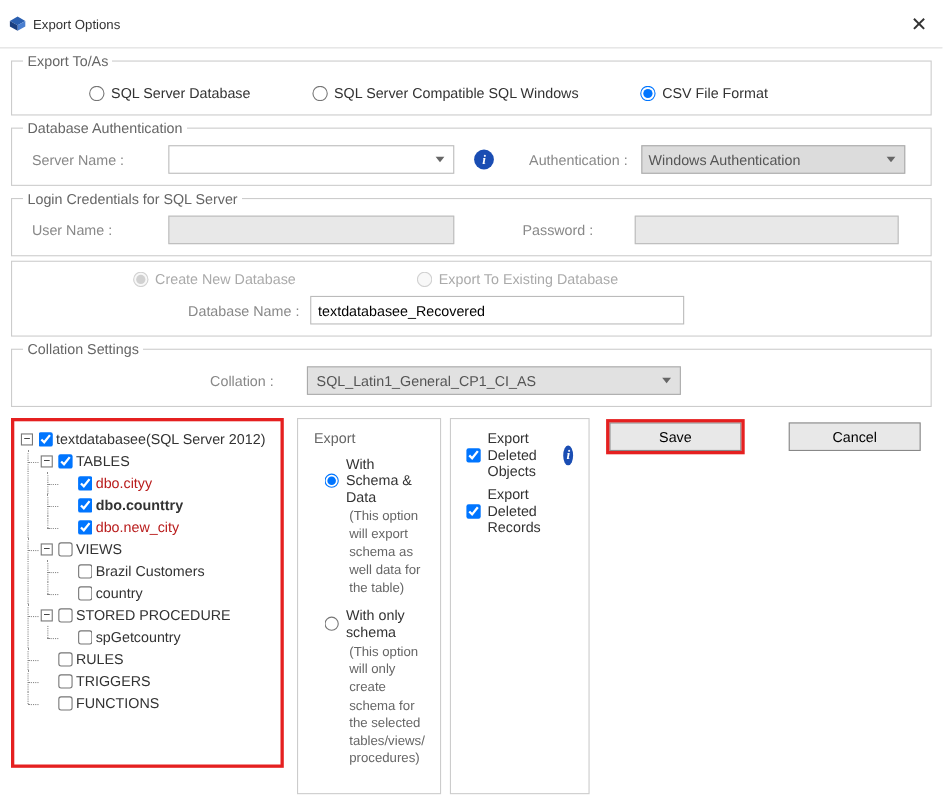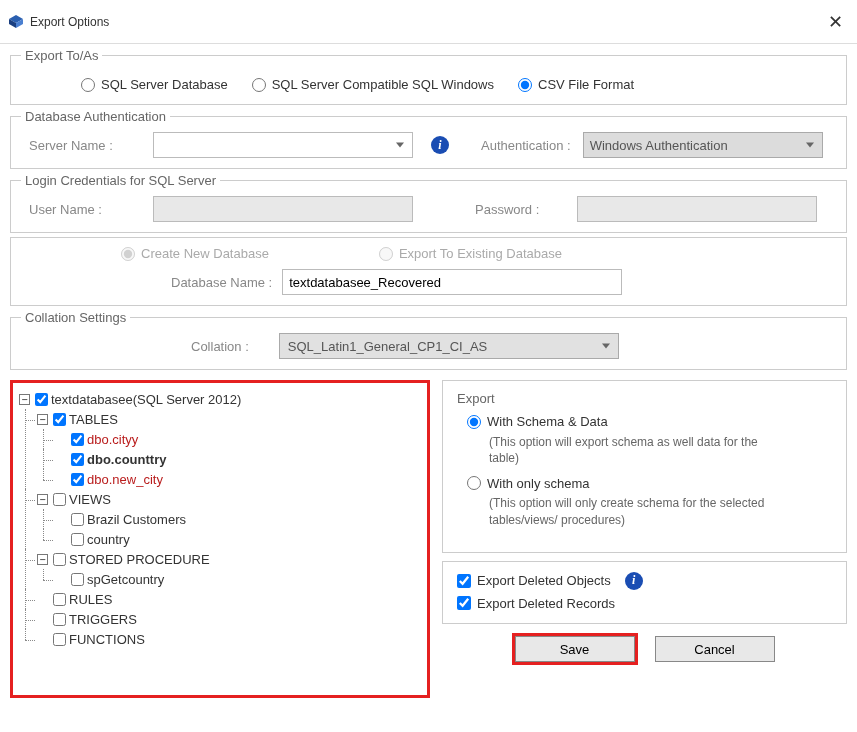--- a/index.html
+++ b/index.html
@@ -27,21 +27,21 @@
 .radio input, .check input { width: 14px; height: 14px; }
 
 .info-icon {
   width: 18px; height: 18px; border-radius: 50%; background: #1a4db3; color: #fff;
   display: inline-flex; align-items: center; justify-content: center; font-weight: bold;
   font-style: italic; font-family: Georgia, serif; font-size: 12px; margin-left: 6px;
 }
 
 .bottom { display: flex; gap: 12px; padding: 6px 10px 10px 10px; }
 .tree-wrap { width: 420px; height: 318px; border: 3px solid #e52020; padding: 6px 4px; overflow: auto; }
-.right-col { flex: 1; display: flex; flex-direction: column; gap: 8px; }
+.right-col { flex: 1; display: flex; gap: 8px; }
 
 .tree { font-size: 13px; }
 .tree ul { list-style: none; padding-left: 0; }
 .tree li { position: relative; padding-left: 18px; }
 .tree li::before {
   content: ""; position: absolute; left: 6px; top: 0; bottom: 0;
   border-left: 1px dotted #8a8a8a;
 }
 .tree li:last-child::before { bottom: auto; height: 11px; }
 .tree li::after {
@@ -62,21 +62,21 @@
 .tree .lbl { }
 .red { color: #b91c1c; }
 .bold { font-weight: bold; }
 
 .export-box { border: 1px solid #ccc; padding: 10px 14px 14px 14px; }
 .export-box .hdr { font-size: 13px; color: #666; margin-bottom: 8px; }
 .opt-block { margin-left: 10px; margin-bottom: 10px; }
 .opt-desc { color: #666; font-size: 12px; margin-left: 22px; margin-top: 2px; line-height: 1.35; max-width: 280px; }
 
 .checks-box { border: 1px solid #ccc; padding: 10px 14px; }
-.btn-row { display: flex; gap: 20px; padding: 4px 10px; justify-content: center; }
+.btn-row { display: flex; gap: 43px; padding: 4px 10px; justify-content: center; }
 .btn {
   width: 120px; height: 26px; border: 1px solid #888; background: #e8e8e8;
   font-size: 13px; cursor: pointer; display: inline-flex; align-items: center; justify-content: center;
 }
 .btn-highlight { outline: 3px solid #e52020; outline-offset: 0; }
 
 .auth-select {
   border: 1px solid #aaa; height: 26px; padding: 2px 20px 2px 6px; background: #dcdcdc;
   color: #555; font-size: 13px; width: 240px; position: relative; display: inline-flex; align-items: center;
 }
@@ -118,21 +118,21 @@
         <polygon points="8,9 15,5 15,10 8,14" fill="#4a7fd0"></polygon>
         <polygon points="8,9 1,5 1,10 8,14" fill="#1a3f80"></polygon>
       </svg>
   </span>
   <span class="title">Export Options</span>
   <span class="close">✕</span>
 </div>
 
 <fieldset>
   <legend>Export To/As</legend>
-  <div class="row" style="gap:24px; padding:6px 0 2px 60px;">
+  <div class="row" style="gap:56px; padding:6px 0 2px 60px;">
     <label class="radio">
       <input type="radio" name="exportas" style="">
         <span>SQL Server Database</span>
     </label>
     <label class="radio">
       <input type="radio" name="exportas" style="">
         <span>SQL Server Compatible SQL Windows</span>
     </label>
     <label class="radio">
       <input type="radio" name="exportas" checked="" style="">

